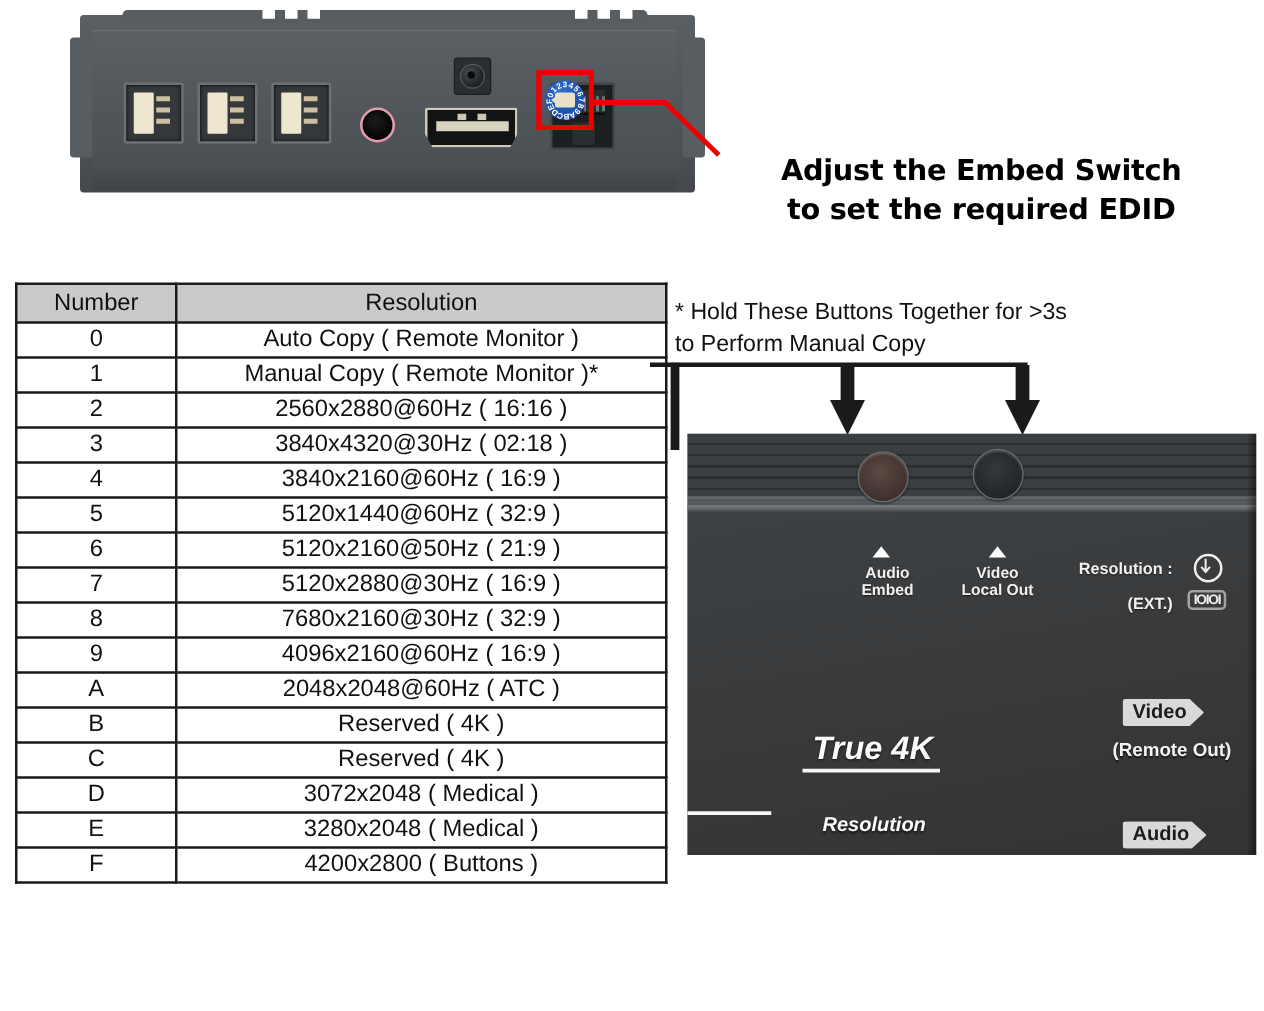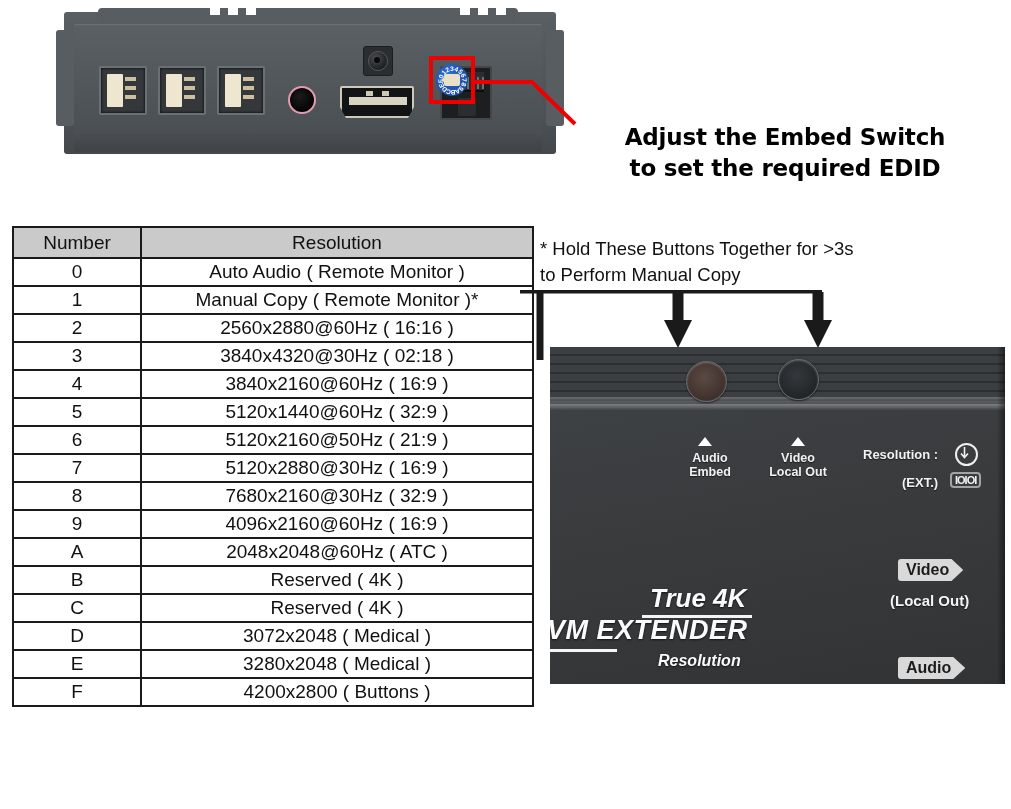--- a/index.html
+++ b/index.html
@@ -536,21 +536,21 @@
   </colgroup>
   <thead>
     <tr>
       <th>Number</th>
       <th>Resolution</th>
     </tr>
   </thead>
   <tbody id="edid-tbody">
       <tr>
         <td>0</td>
-        <td>Auto Audio ( Remote Monitor )</td>
+        <td>Auto Copy ( Remote Monitor )</td>
       </tr>
       <tr>
         <td>1</td>
         <td>Manual Copy ( Remote Monitor )*</td>
       </tr>
       <tr>
         <td>2</td>
         <td>2560x2880@60Hz ( 16:16 )</td>
       </tr>
       <tr>
@@ -645,20 +645,19 @@
   <div class="tx-reso-circle" style="left:405px; top:96px;">
     <svg width="15" height="15" viewBox="0 0 15 15" style="position:absolute;left:0;top:0;">
       <path d="M7.5,2 L7.5,12 M4,8.5 L7.5,12.5 L11,8.5" stroke="#f0f0f0" stroke-width="1.6" fill="none"></path>
     </svg>
   </div>
   <div class="tx-reso-label" style="left:352px; top:128px;">(EXT.)</div>
   <div class="tx-ext-box" style="left:400px; top:125px;">IOIOI</div>
 
   <div class="tx-brand-true4k" style="left:100px; top:236px;">True 4K</div>
   <div class="tx-rule" style="left:92px; top:268px; width:110px;"></div>
-  <div class="tx-brand-ext" style="left:-3px; top:268px;">VM EXTENDER</div>
   <div class="tx-rule" style="left:-5px; top:302px; width:72px;"></div>
   <div class="tx-brand-tr" style="left:108px; top:305px;">Resolution</div>
 
   <div class="tx-tag" style="left:348px; top:212px;">Video</div>
-  <div class="tx-tag-sub" style="left:340px; top:245px;">(Local Out)</div>
+  <div class="tx-tag-sub" style="left:340px; top:245px;">(Remote Out)</div>
   <div class="tx-tag" style="left:348px; top:310px;">Audio</div>
 </div>
 
 </body></html>

